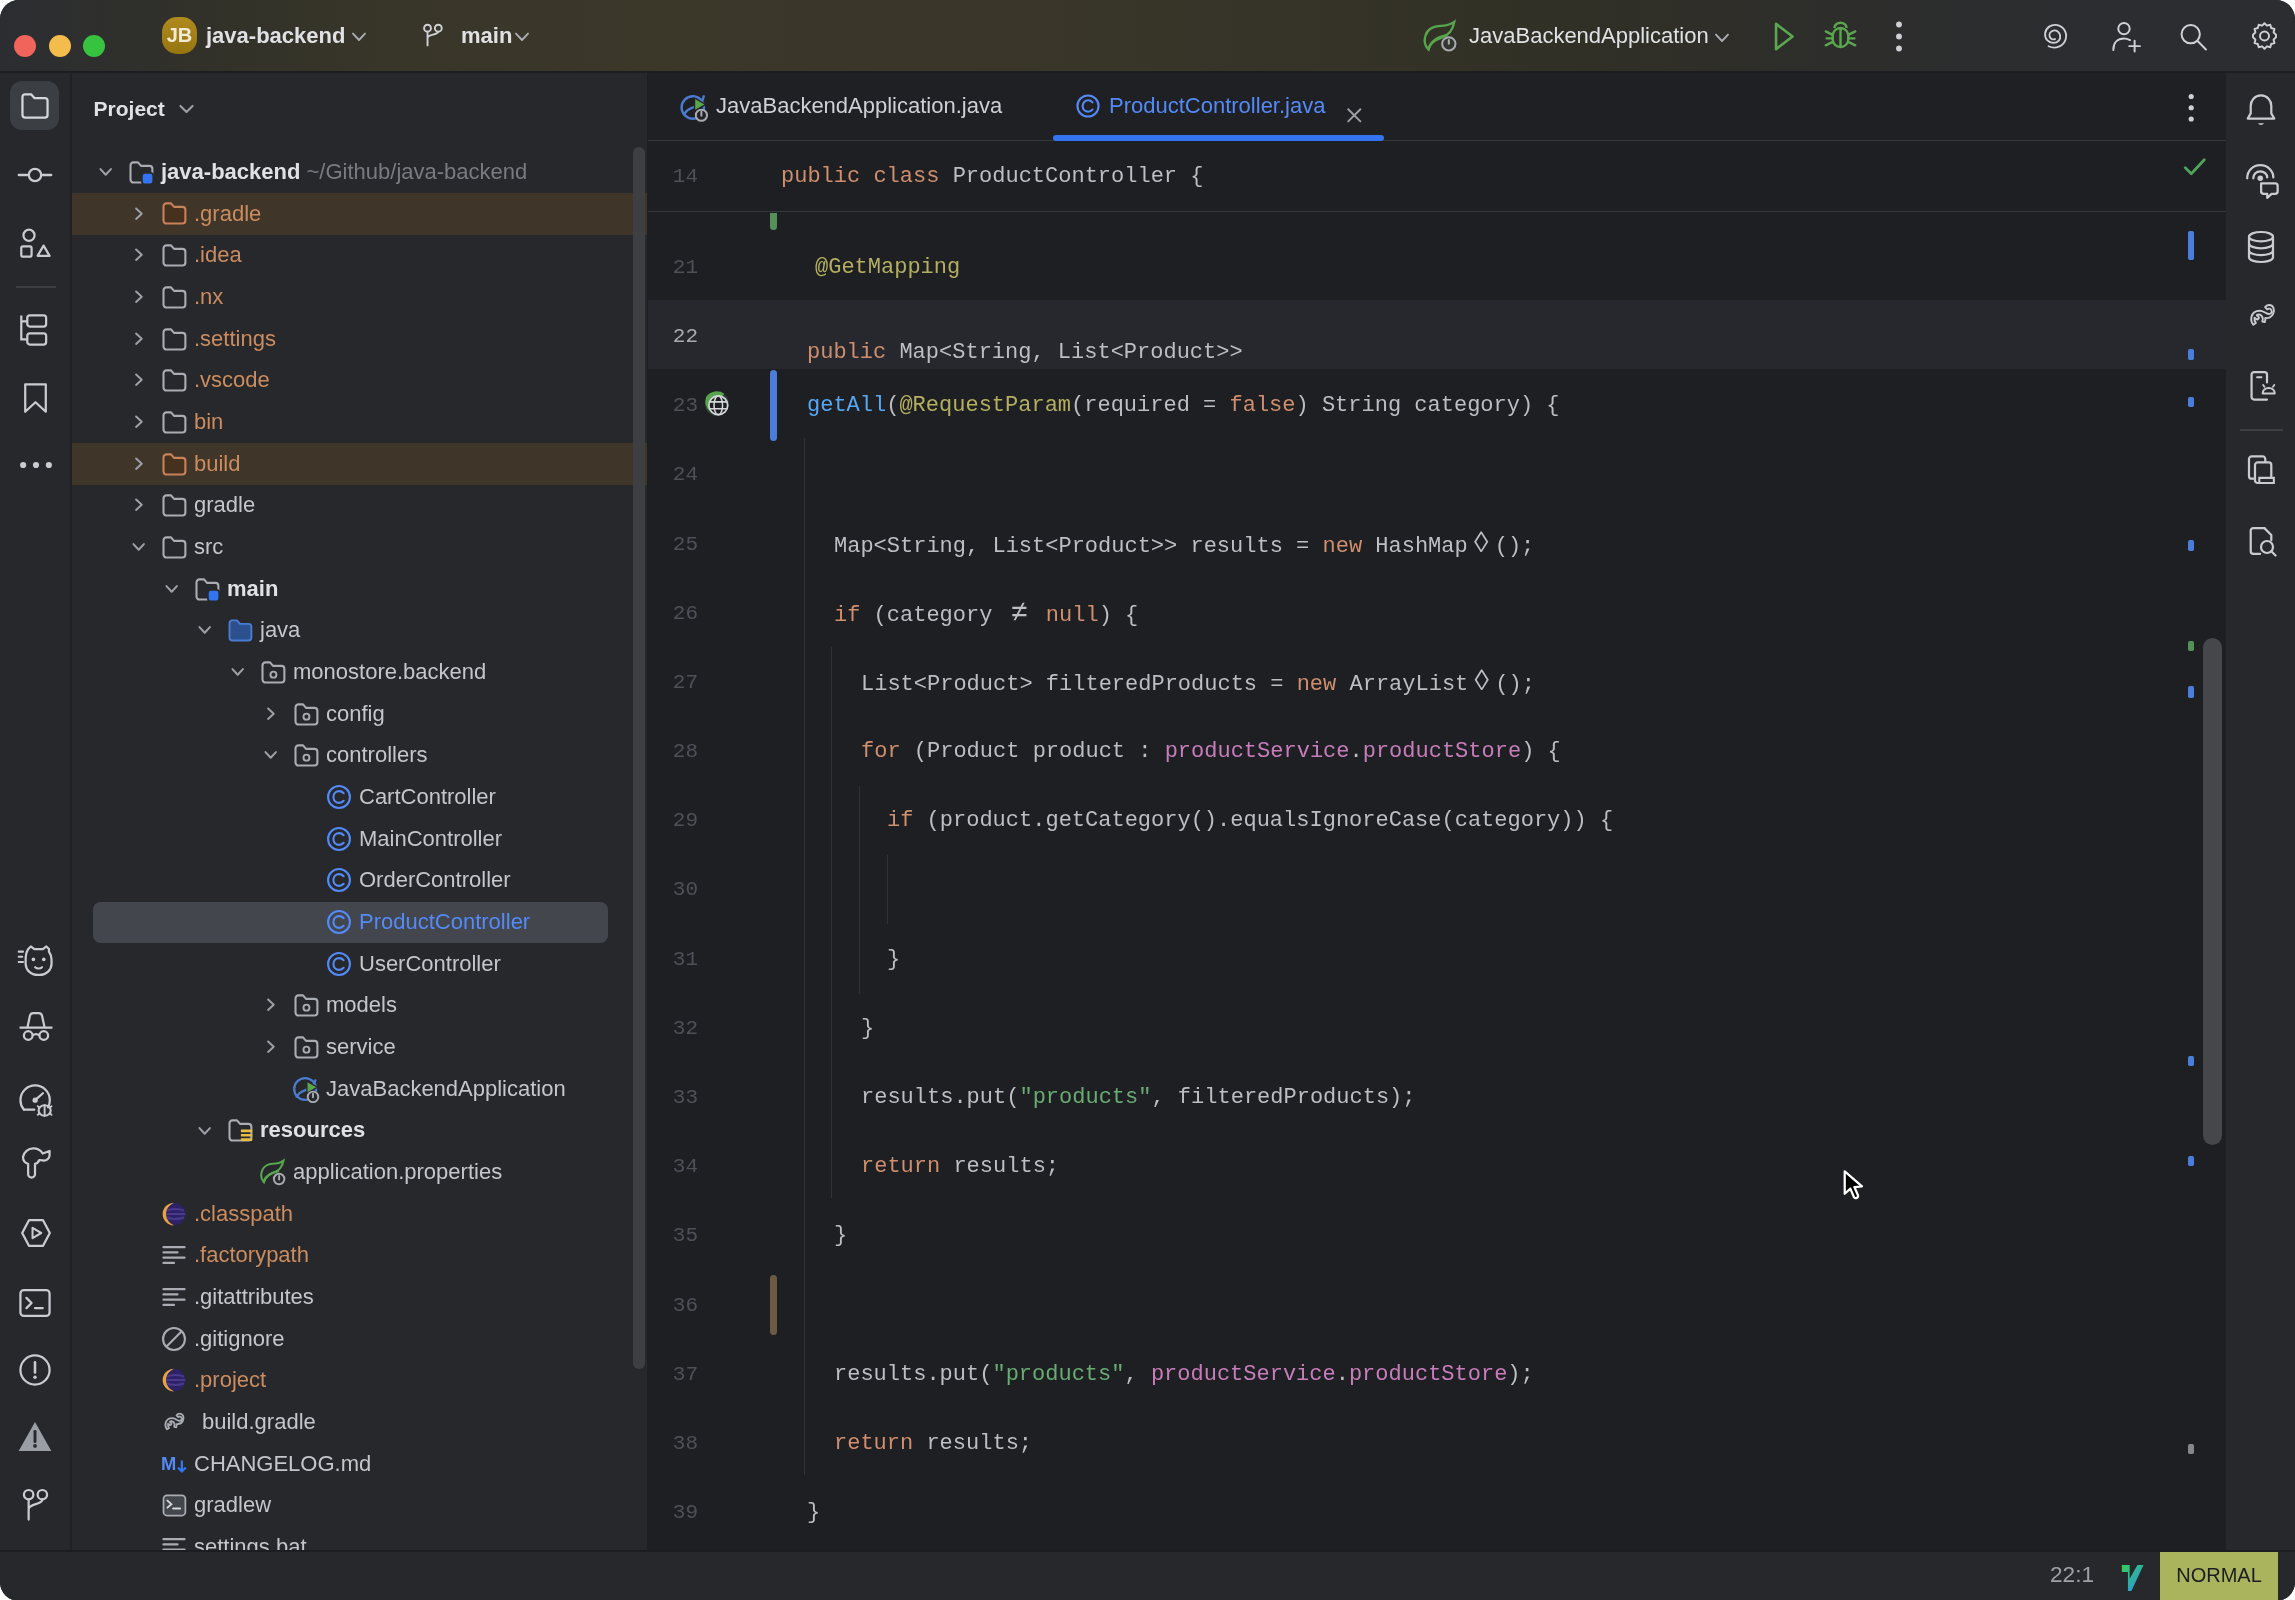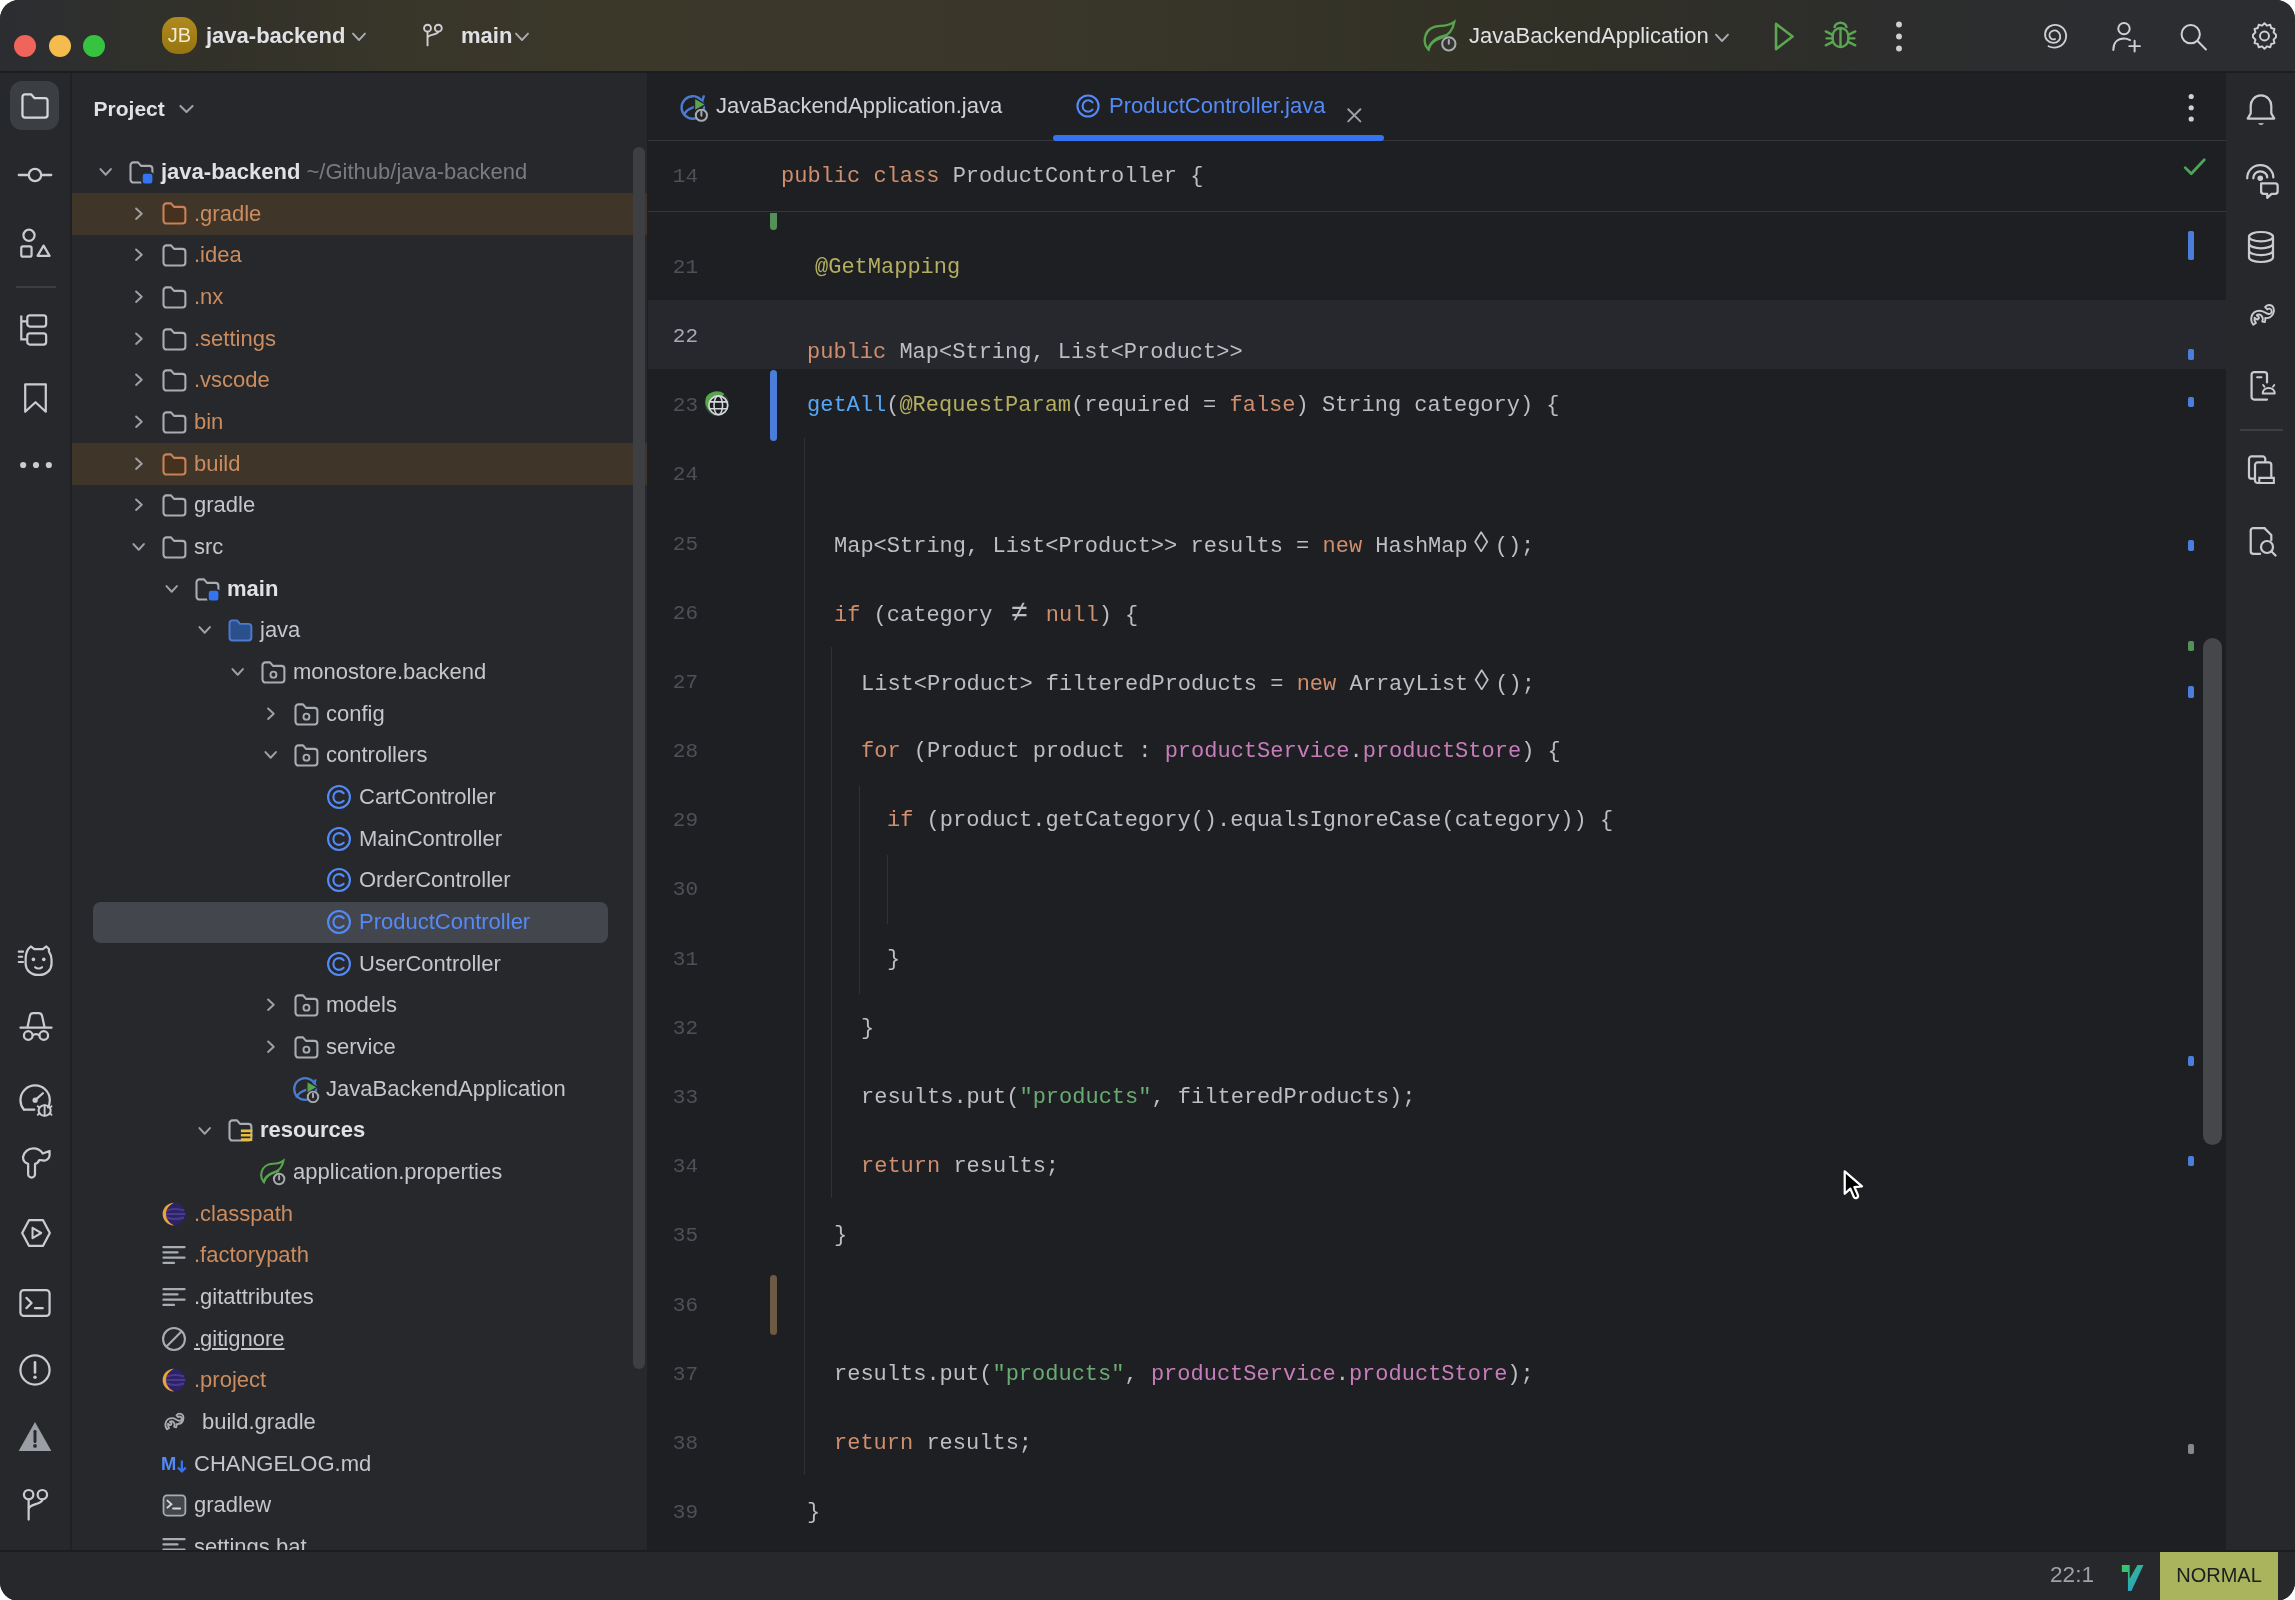--- a/index.html
+++ b/index.html
@@ -35,21 +35,21 @@
   .lig { display:inline-block; width:27px; text-align:center; font-size:29px; }
 </style>
 </head>
 <body>
 <div id="win">
   <div id="titlebar">
     <div class="tl" style="left:14px;background:#f0645c;"></div>
     <div class="tl" style="left:49px;background:#f4bc4d;"></div>
     <div class="tl" style="left:83px;background:#36c440;"></div>
 
-    <div class="abs" style="left:162px;top:17.4px;width:35px;height:37px;border-radius:15px;background:linear-gradient(180deg,#b08a1e,#96750f);color:#f0ead6;font-weight:normal;font-size:20px;text-align:center;line-height:37px;">JB</div>
+    <div class="abs" style="left:162px;top:17.4px;width:35px;height:37px;border-radius:15px;background:linear-gradient(180deg,#b08a1e,#96750f);color:#f0ead6;font-weight:bold;font-size:20px;text-align:center;line-height:37px;">JB</div>
     <div class="ttext" style="left:206px;">java-backend</div>
     <svg class="abs" style="left:350px;top:29.5px;" width="18" height="14" viewBox="0 0 21 16">
         <path d="M3.5 4 L10.5 11.5 L17.5 4" stroke="#a9acb2" stroke-width="2.2" fill="none" stroke-linecap="round" stroke-linejoin="round"></path>
       </svg>
 
     <svg class="abs" style="left:421px;top:23.4px;" width="23.4" height="25" viewBox="0 0 27 29">
       <circle cx="7.5" cy="6" r="4" stroke="#cfd1d6" stroke-width="2.2" fill="none"></circle>
       <circle cx="20" cy="6" r="4" stroke="#cfd1d6" stroke-width="2.2" fill="none"></circle>
       <path d="M7.5 10 V26 M7.5 17.5 C7.5 12.5 20 14.5 20 10" stroke="#cfd1d6" stroke-width="2.2" fill="none" stroke-linecap="round"></path>
     </svg>
@@ -390,21 +390,21 @@
       </svg>
     <div class="lbl orange" style="left:123px;top:1163px;">.factorypath</div>
     <svg class="ticon" style="left:89px;top:1212px;" viewBox="0 0 32 32">
         <path d="M4 7 H28 M4 13 H20 M4 19 H28 M4 25 H16" stroke="#a9acb2" stroke-width="2.6" stroke-linecap="round"></path>
       </svg>
     <div class="lbl" style="left:123px;top:1205px;">.gitattributes</div>
     <svg class="ticon" style="left:89px;top:1254px;" viewBox="0 0 32 32">
         <circle cx="16" cy="16" r="12.5" stroke="#a9acb2" stroke-width="2.4" fill="none"></circle>
         <path d="M7.5 24.5 L24.5 7.5" stroke="#a9acb2" stroke-width="2.4"></path>
       </svg>
-    <div class="lbl" style="left:123px;top:1247px;text-decoration:underline;">.gitignore</div>
+    <div class="lbl" style="left:123px;top:1247px;">.gitignore</div>
     <svg class="ticon" style="left:89px;top:1295px;" viewBox="0 0 32 32">
         <circle cx="16" cy="16" r="13" fill="#2e2266"></circle>
         <path d="M16 3 C8.8 3 3 8.8 3 16 C3 23.2 8.8 29 16 29 C10 26 7 21.5 7 16 C7 10.5 10 6 16 3 Z" fill="#e8a33d"></path>
         <path d="M9 12.5 H29 M9 16 H29 M9 19.5 H29" stroke="#2e2266" stroke-width="0"></path>
         <path d="M8 12 C13 10 21 10 27.5 12 M7 16 H29 M8 20 C13 22 21 22 27.5 20" stroke="#493a8c" stroke-width="2.2" fill="none"></path>
       </svg>
     <div class="lbl orange" style="left:123px;top:1288px;">.project</div>
     <svg class="ticon" style="left:89px;top:1337px;" viewBox="0 0 32 32">
         <g transform="scale(0.8)">
           <path d="M33 11 C31 7 25.5 7 23.5 10.5 L26 13 C27.5 11.5 30 12 30.8 14 C31.8 16.5 30 19 26.5 18 C23 17 21.5 14.5 17.5 14.5 C12.5 14.5 9 17.5 8 21.5 C7.3 24.5 8 28 10 30.5 L13 28.5 C11.5 26.5 11 24.5 11.5 22.5 L13.5 24 C14.3 24.6 15.4 24.4 16 23.6 C16.6 22.8 16.4 21.7 15.6 21.1 L14 19.8 C15.5 18.4 18 18.6 19.5 20.3 C21 22 21.2 24.5 20.3 26.8 L23.2 27.5 C23.8 26 24 24.4 23.7 22.9 C27.2 23.3 31 21.6 32.7 18.2 C34 15.7 33.8 13 33 11 Z" stroke="#a9acb2" stroke-width="2.6" fill="none" stroke-linejoin="round"></path>

